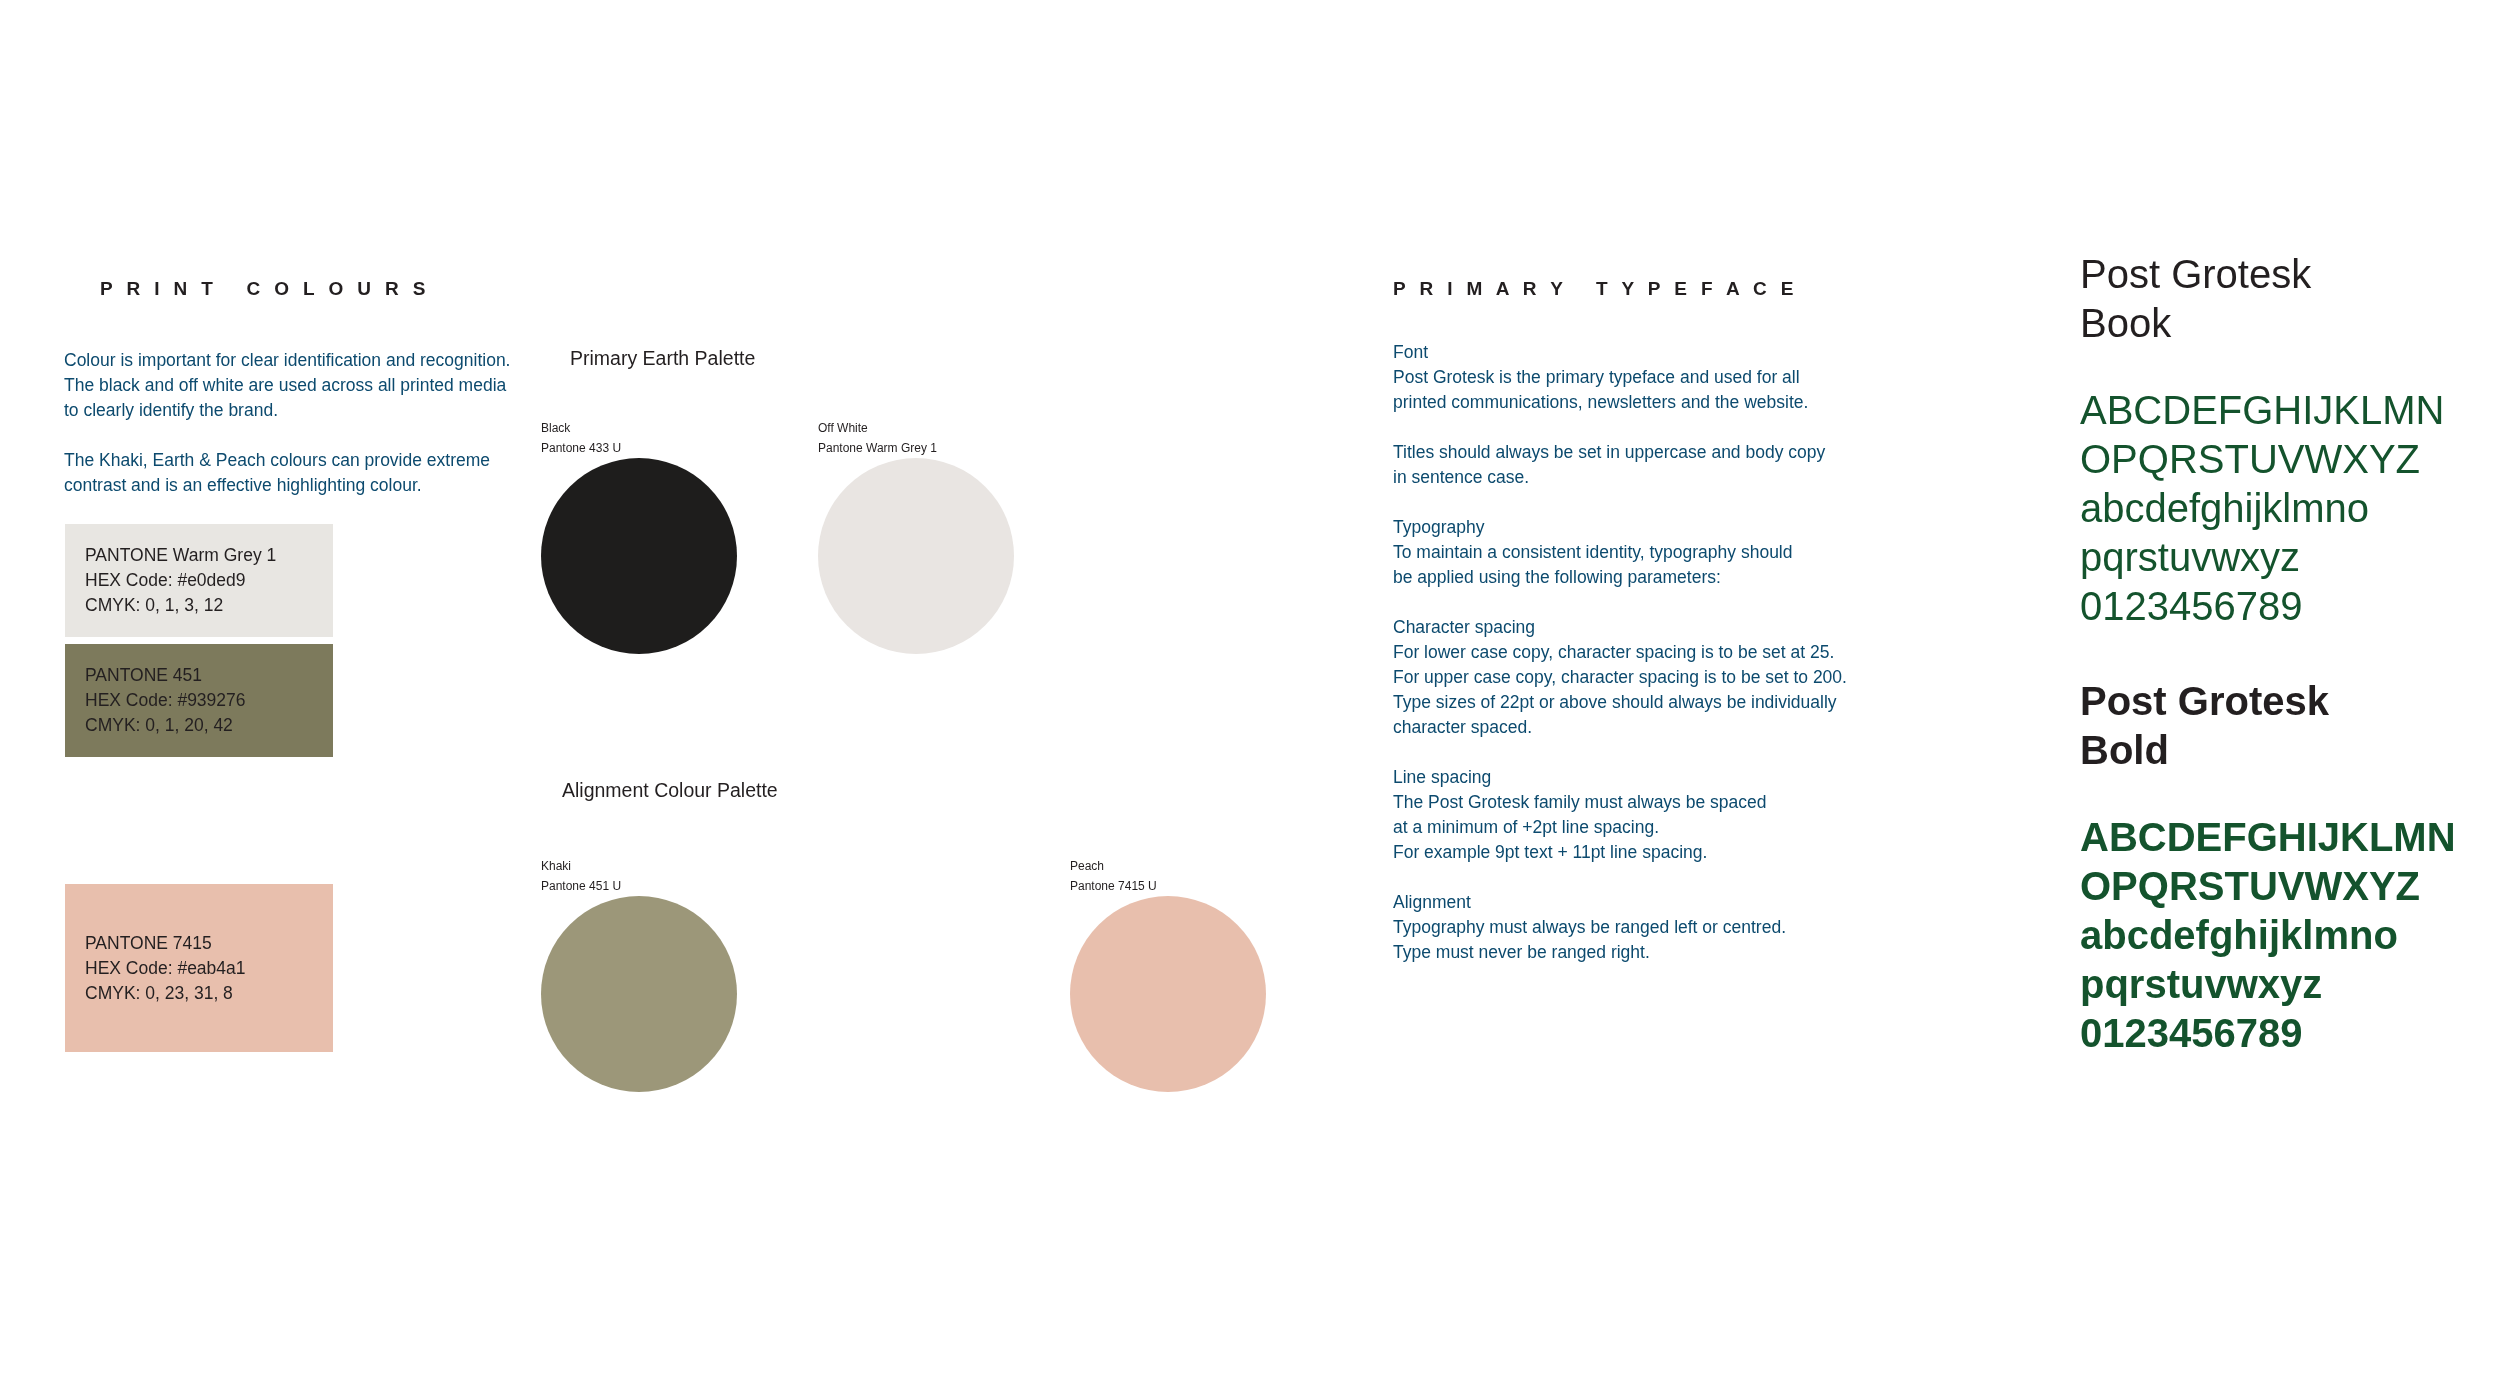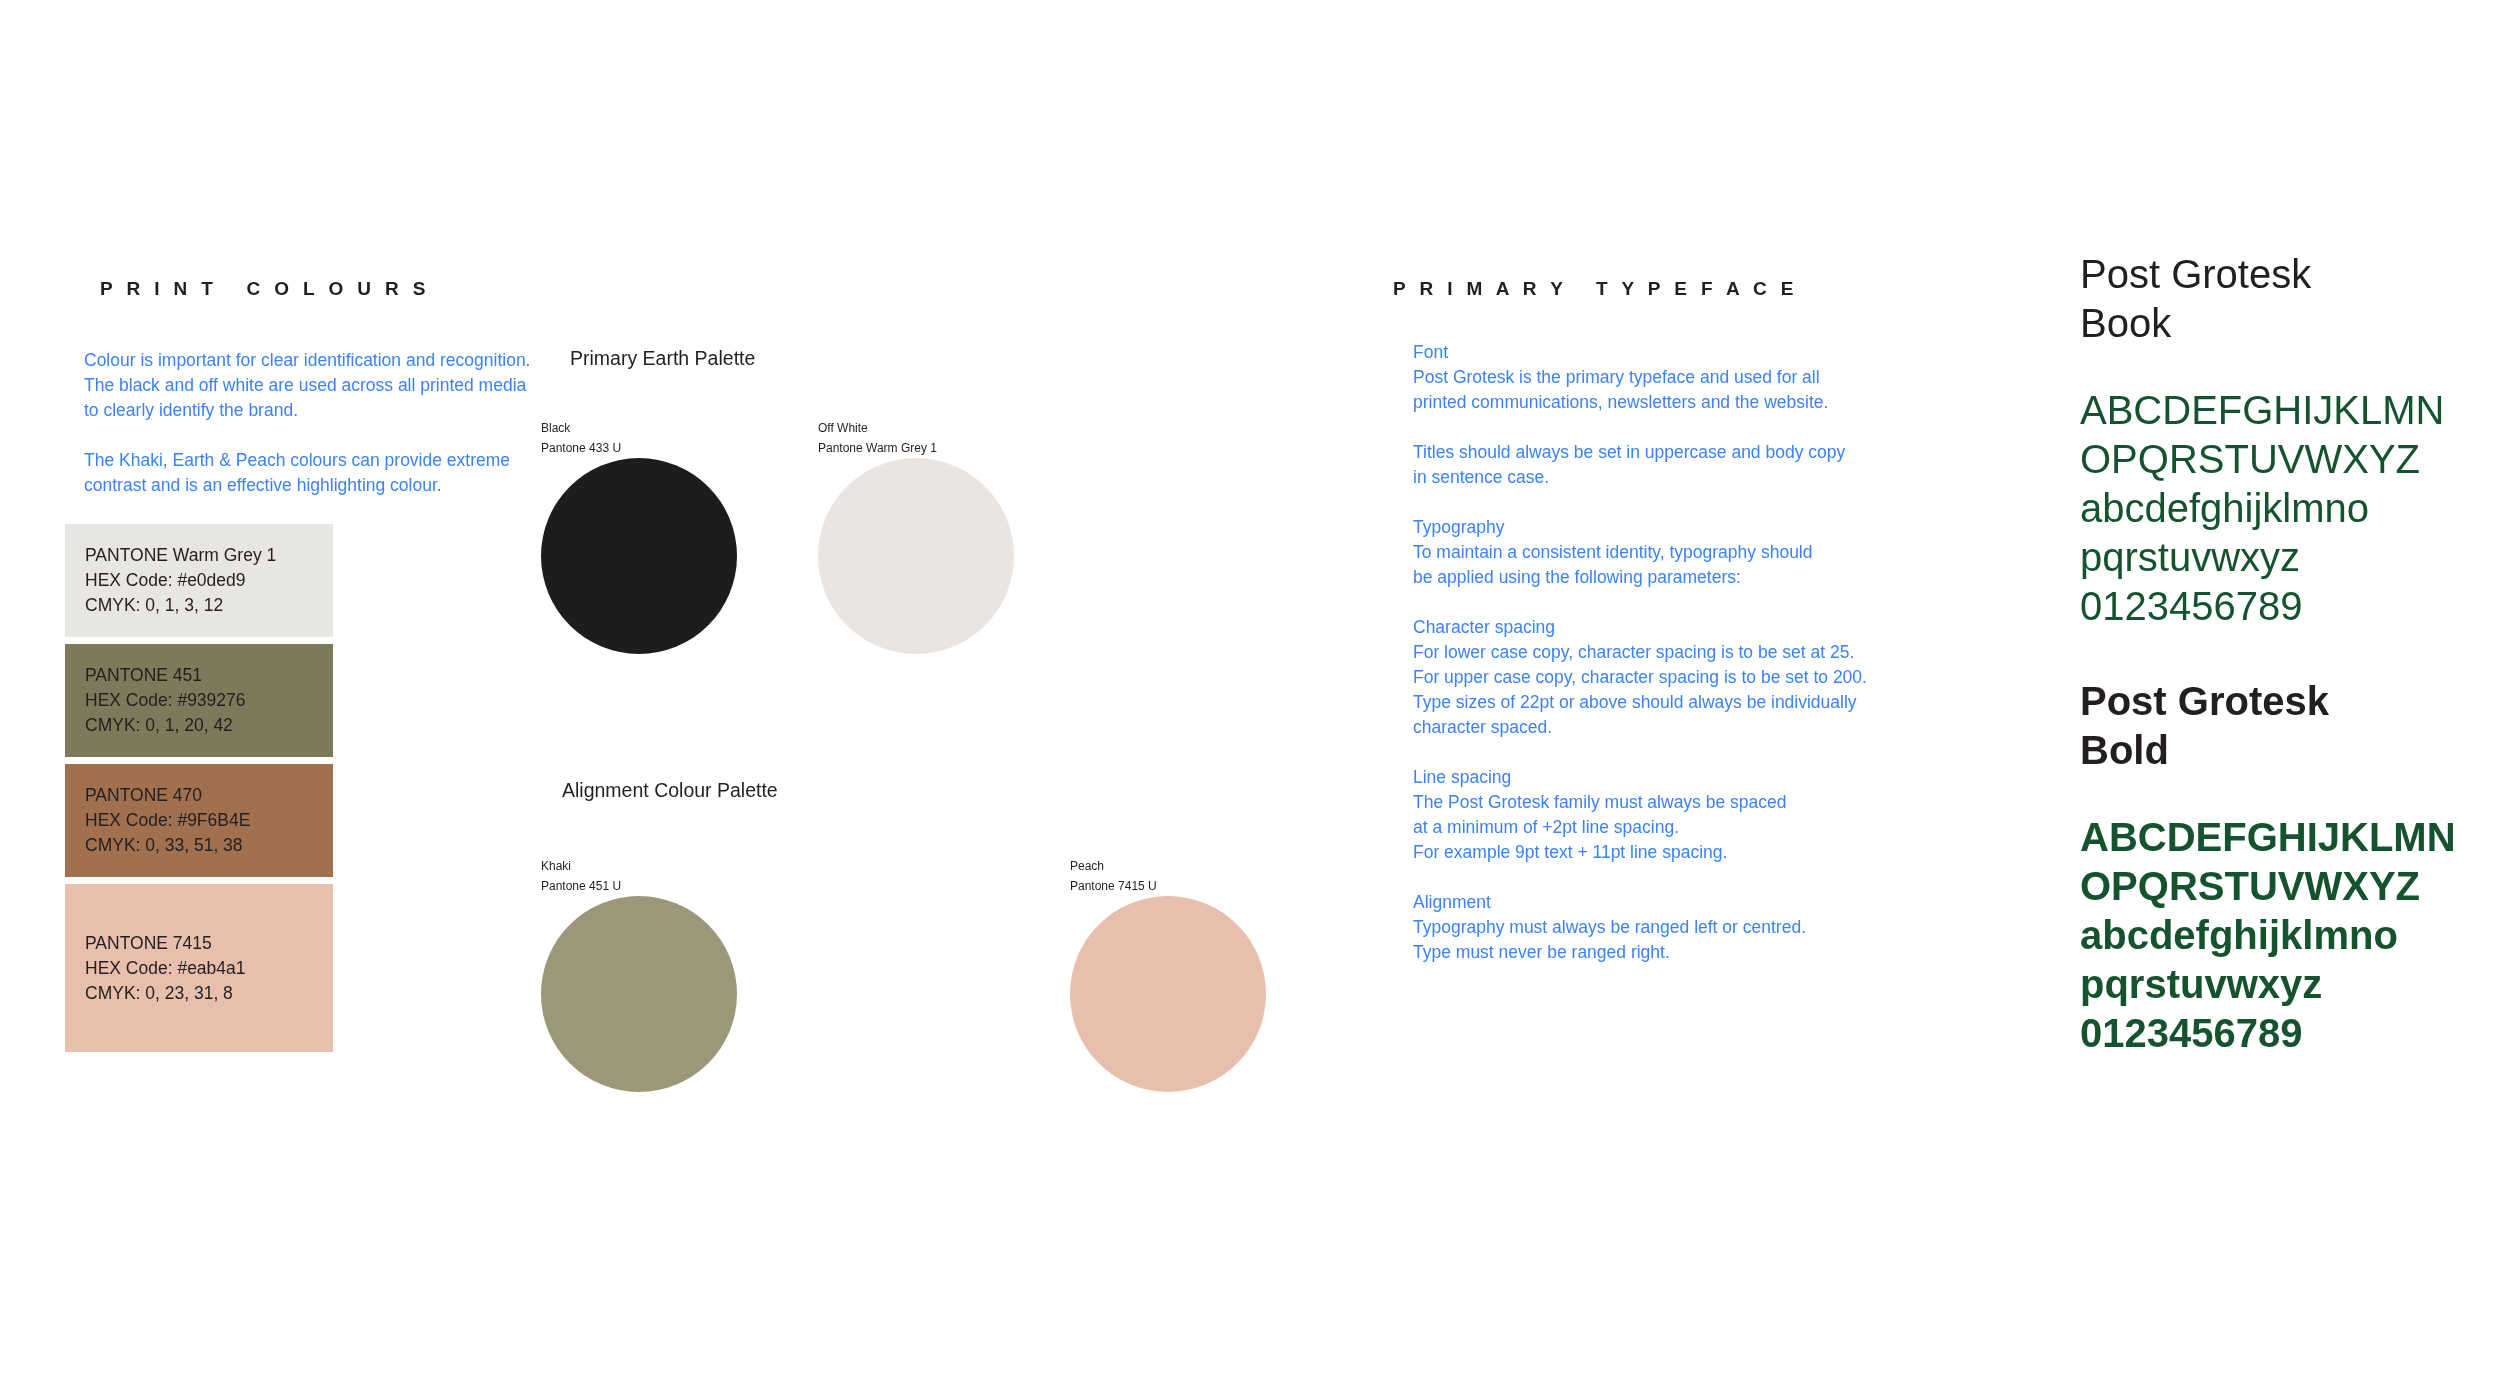--- a/index.html
+++ b/index.html
@@ -22,23 +22,22 @@
   .section-title {
     font-size: 19px;
     font-weight: bold;
     letter-spacing: 4.4px;
     color: #231f20;
     white-space: pre;
   }
   .body-copy {
     font-size: 17.5px;
     line-height: 25px;
-    color: #3b82f6;
-    white-space: pre-wrap;
-    margin-left: 20px;
+    color: #0c4a6e;
+    white-space: pre-wrap;
   }
   .palette-heading {
     font-size: 19.5px;
     line-height: 26px;
     color: #231f20;
   }
   .swatch-caption {
     font-size: 12px;
     line-height: 20px;
     color: #231f20;
@@ -131,25 +130,20 @@
 HEX Code: #e0ded9
 CMYK: 0, 1, 3, 12</div>
   </div>
 
   <div class="swatch-block" id="swatch-block-1" style="background: rgb(125, 122, 92);">
     <div class="swatch-text">PANTONE 451
 HEX Code: #939276
 CMYK: 0, 1, 20, 42</div>
   </div>
 
-  <div class="swatch-block" id="swatch-block-2" style="background: rgb(160, 112, 79);">
-    <div class="swatch-text">PANTONE 470
-HEX Code: #9F6B4E
-CMYK: 0, 33, 51, 38</div>
-  </div>
 
   <div class="swatch-block" id="swatch-block-3" style="background: rgb(232, 191, 173);">
     <div class="swatch-text">PANTONE 7415
 HEX Code: #eab4a1
 CMYK: 0, 23, 31, 8</div>
   </div>
 
   <div class="palette-heading" id="primary-palette-heading">Primary Earth Palette</div>
 
   <div class="circle-item" id="circle-primary-0">

